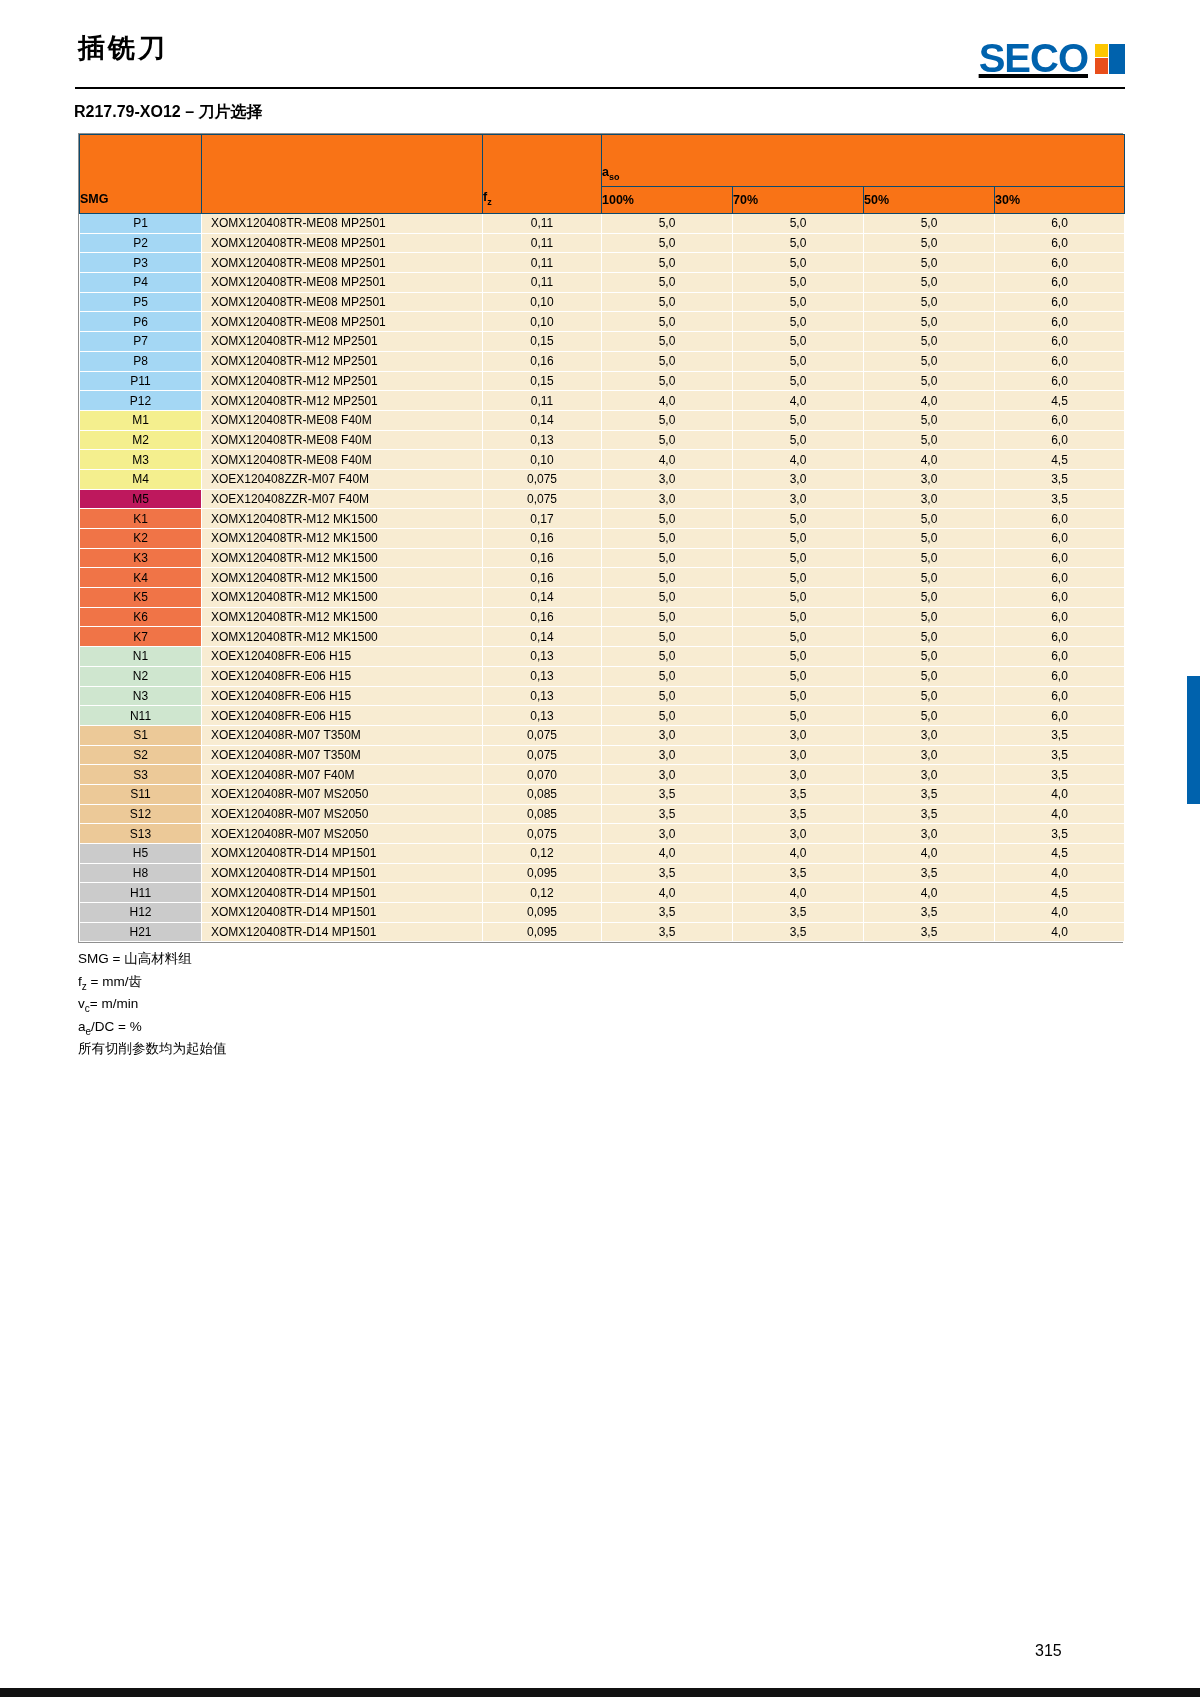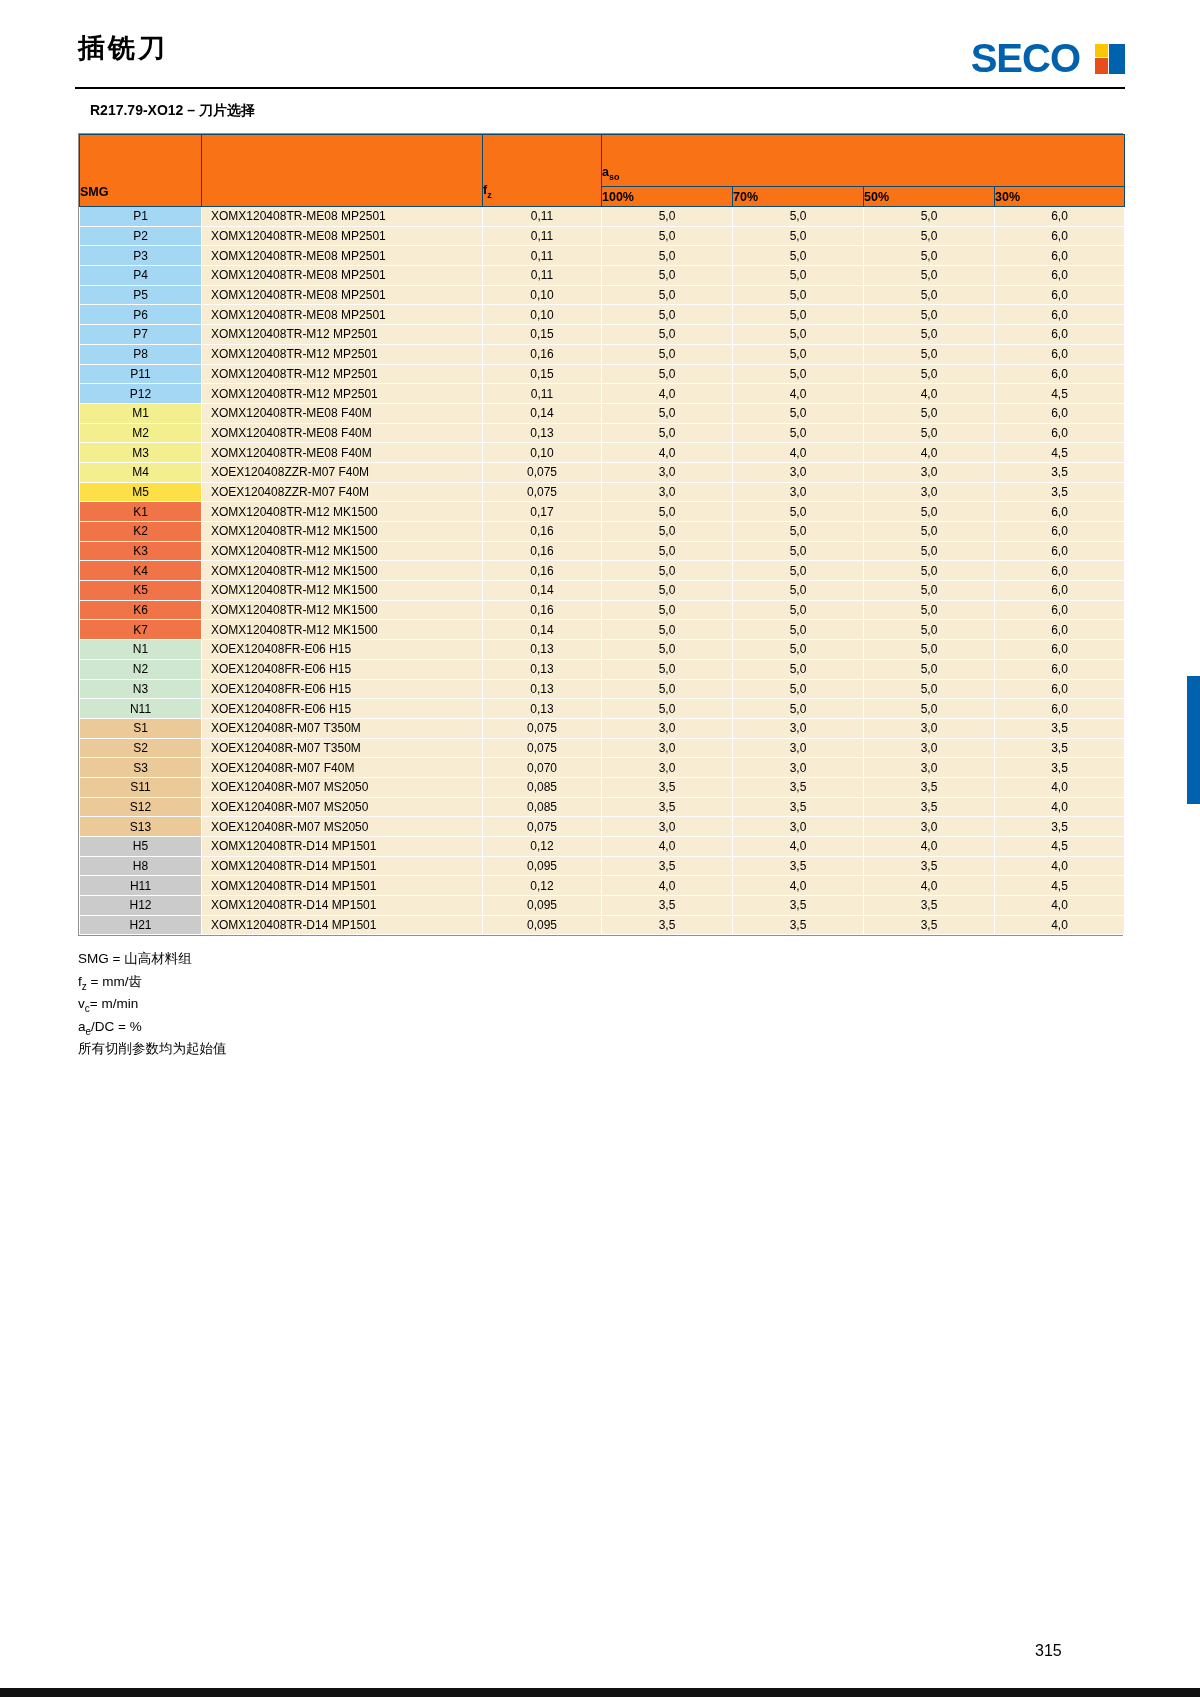--- a/index.html
+++ b/index.html
@@ -8,43 +8,43 @@
     width: 1200px; height: 1697px; position: relative; overflow: hidden;
     font-family: "Liberation Sans", "DejaVu Sans", sans-serif; color: #000;
   }
 
   
   .doc-title {
     position: absolute; left: 78px; top: 30px;
     font-family: "DejaVu Serif", "Liberation Serif", serif;
     font-size: 27px; font-weight: 600; letter-spacing: 3px;
   }
-  .logo { position: absolute; top: 38px; right: 76px; display: flex; align-items: center; gap: 15px; }
+  .logo { position: absolute; top: 38px; right: 76px; display: flex; align-items: center; gap: 7px; text-decoration: underline; }
   .logo-text {
     color: var(--seco-blue); font-size: 40px; font-weight: bold;
     letter-spacing: -1px; line-height: 1; font-family: "Liberation Sans", sans-serif;
   }
   .logo-mark { display: grid; grid-template-columns: 13px 16px; grid-template-rows: 13px 16px; width: 29px; height: 29px; column-gap: 1px; row-gap: 1px; }
   .sq-y { background: var(--logo-yellow); grid-column: 1; grid-row: 1; }
   .sq-r { background: var(--logo-red); grid-column: 1; grid-row: 2; }
   .sq-b { background: var(--seco-blue); grid-column: 2; grid-row: 1 / 3; }
 
   .rule { position: absolute; left: 75px; top: 87px; width: 1050px; height: 2px; background: #000; }
-  .section-title { position: absolute; left: 90px; top: 102px; font-size: 14px; font-weight: bold; }
+  .section-title { position: absolute; left: 74px; top: 102px; font-size: 16px; font-weight: bold; }
 
   
   .table-wrap { position: absolute; left: 78px; top: 133px; width: 1045px; border: 1px solid #8f8f8f; }
   table { border-collapse: collapse; width: 100%; table-layout: fixed; }
   thead th {
     background: #f97316; border: 1px solid #0c4a6e;
     font-size: 12.5px; font-weight: bold; text-align: left;
   }
   th.h-tall { vertical-align: bottom; padding-bottom: 7px; }
   th.h-aso  { vertical-align: bottom; padding-bottom: 5px; height: 52px; }
-  tr.pct-row th { height: 20px; vertical-align: middle; }
+  tr.pct-row th { height: 27px; vertical-align: middle; }
   thead sub { font-size: 9px; }
 
   tbody td {
     height: 19.7px; font-size: 12px; line-height: 1;
     border: 1px solid #ffffff; background: var(--row-cream);
     text-align: center; padding: 0 4px;
     overflow: hidden; white-space: nowrap;
   }
   tbody td.insert-cell { text-align: left; padding-left: 9px; }
   tbody td.smg-cell { font-weight: normal; }
@@ -223,21 +223,21 @@
         <tr>
           <td class="smg-cell" style="background: rgb(244, 239, 142);">M4</td>
           <td class="insert-cell">XOEX120408ZZR-M07 F40M</td>
           <td class="num-cell">0,075</td>
           <td class="num-cell">3,0</td>
           <td class="num-cell">3,0</td>
           <td class="num-cell">3,0</td>
           <td class="num-cell">3,5</td>
         </tr>
         <tr>
-          <td class="smg-cell" style="background: #fde047;">M5</td>
+          <td class="smg-cell" style="background: #be185d;">M5</td>
           <td class="insert-cell">XOEX120408ZZR-M07 F40M</td>
           <td class="num-cell">0,075</td>
           <td class="num-cell">3,0</td>
           <td class="num-cell">3,0</td>
           <td class="num-cell">3,0</td>
           <td class="num-cell">3,5</td>
         </tr>
         <tr>
           <td class="smg-cell" style="background: rgb(240, 116, 71);">K1</td>
           <td class="insert-cell">XOMX120408TR-M12 MK1500</td>

